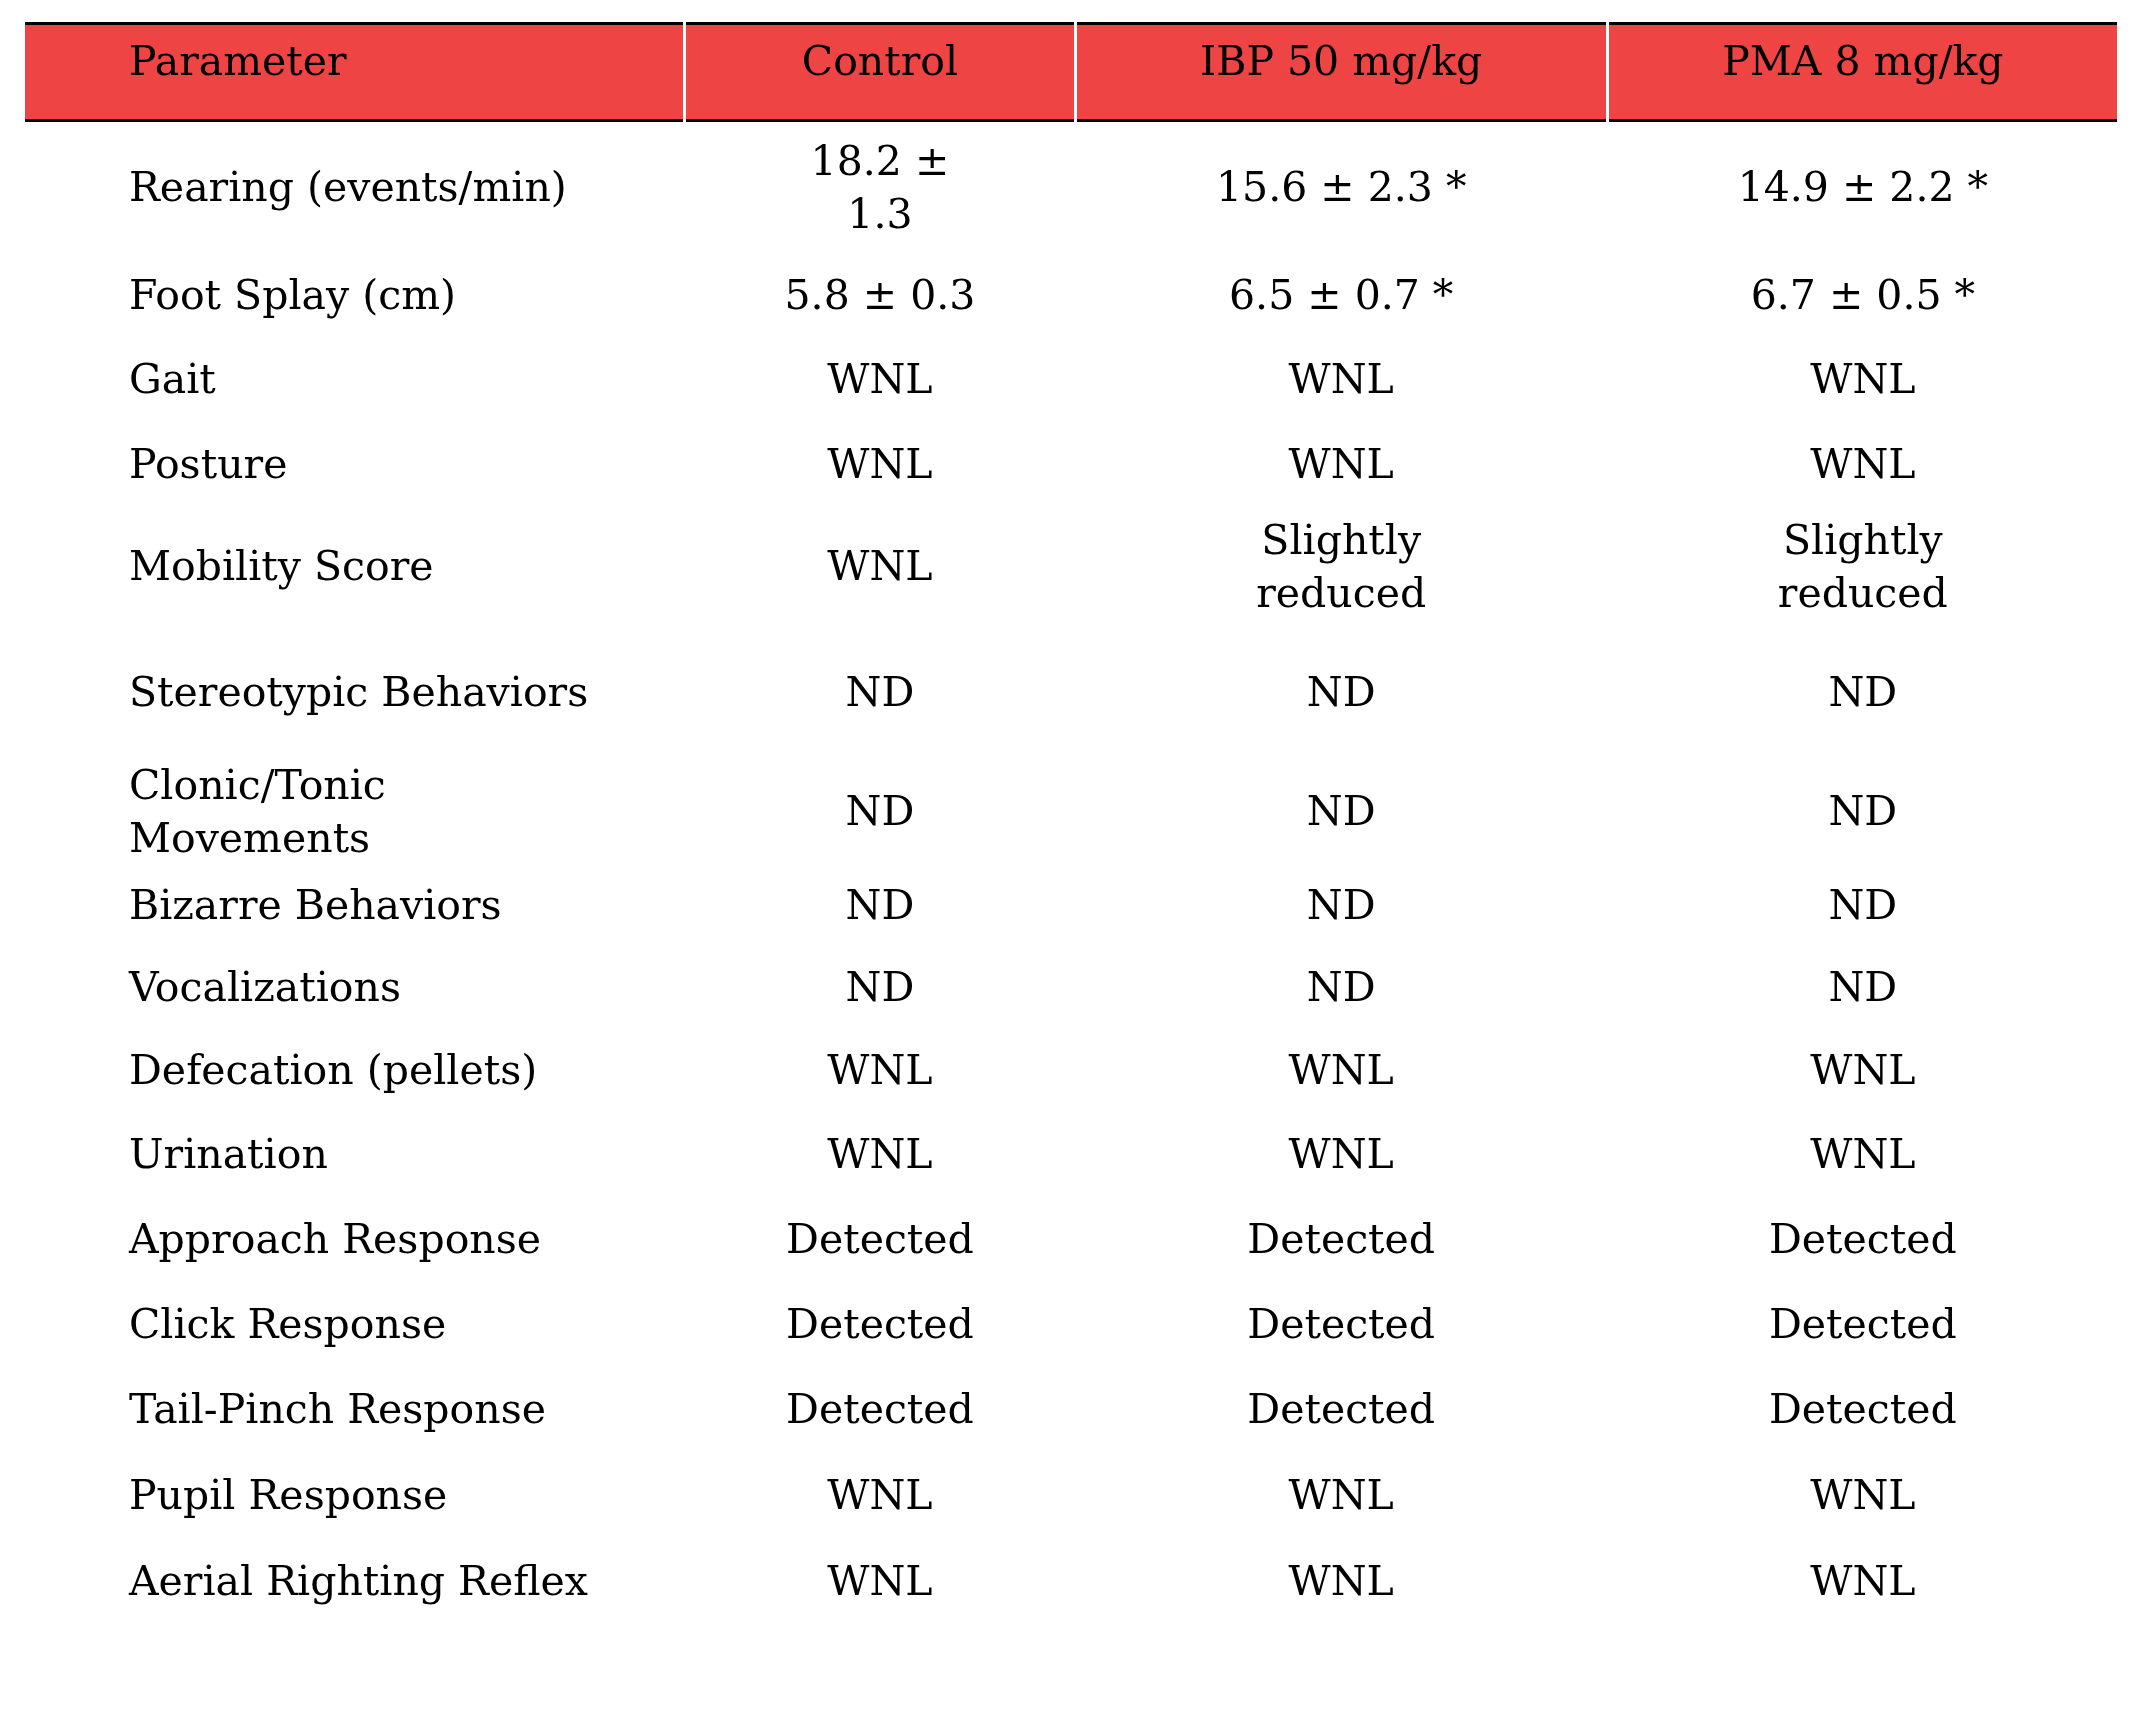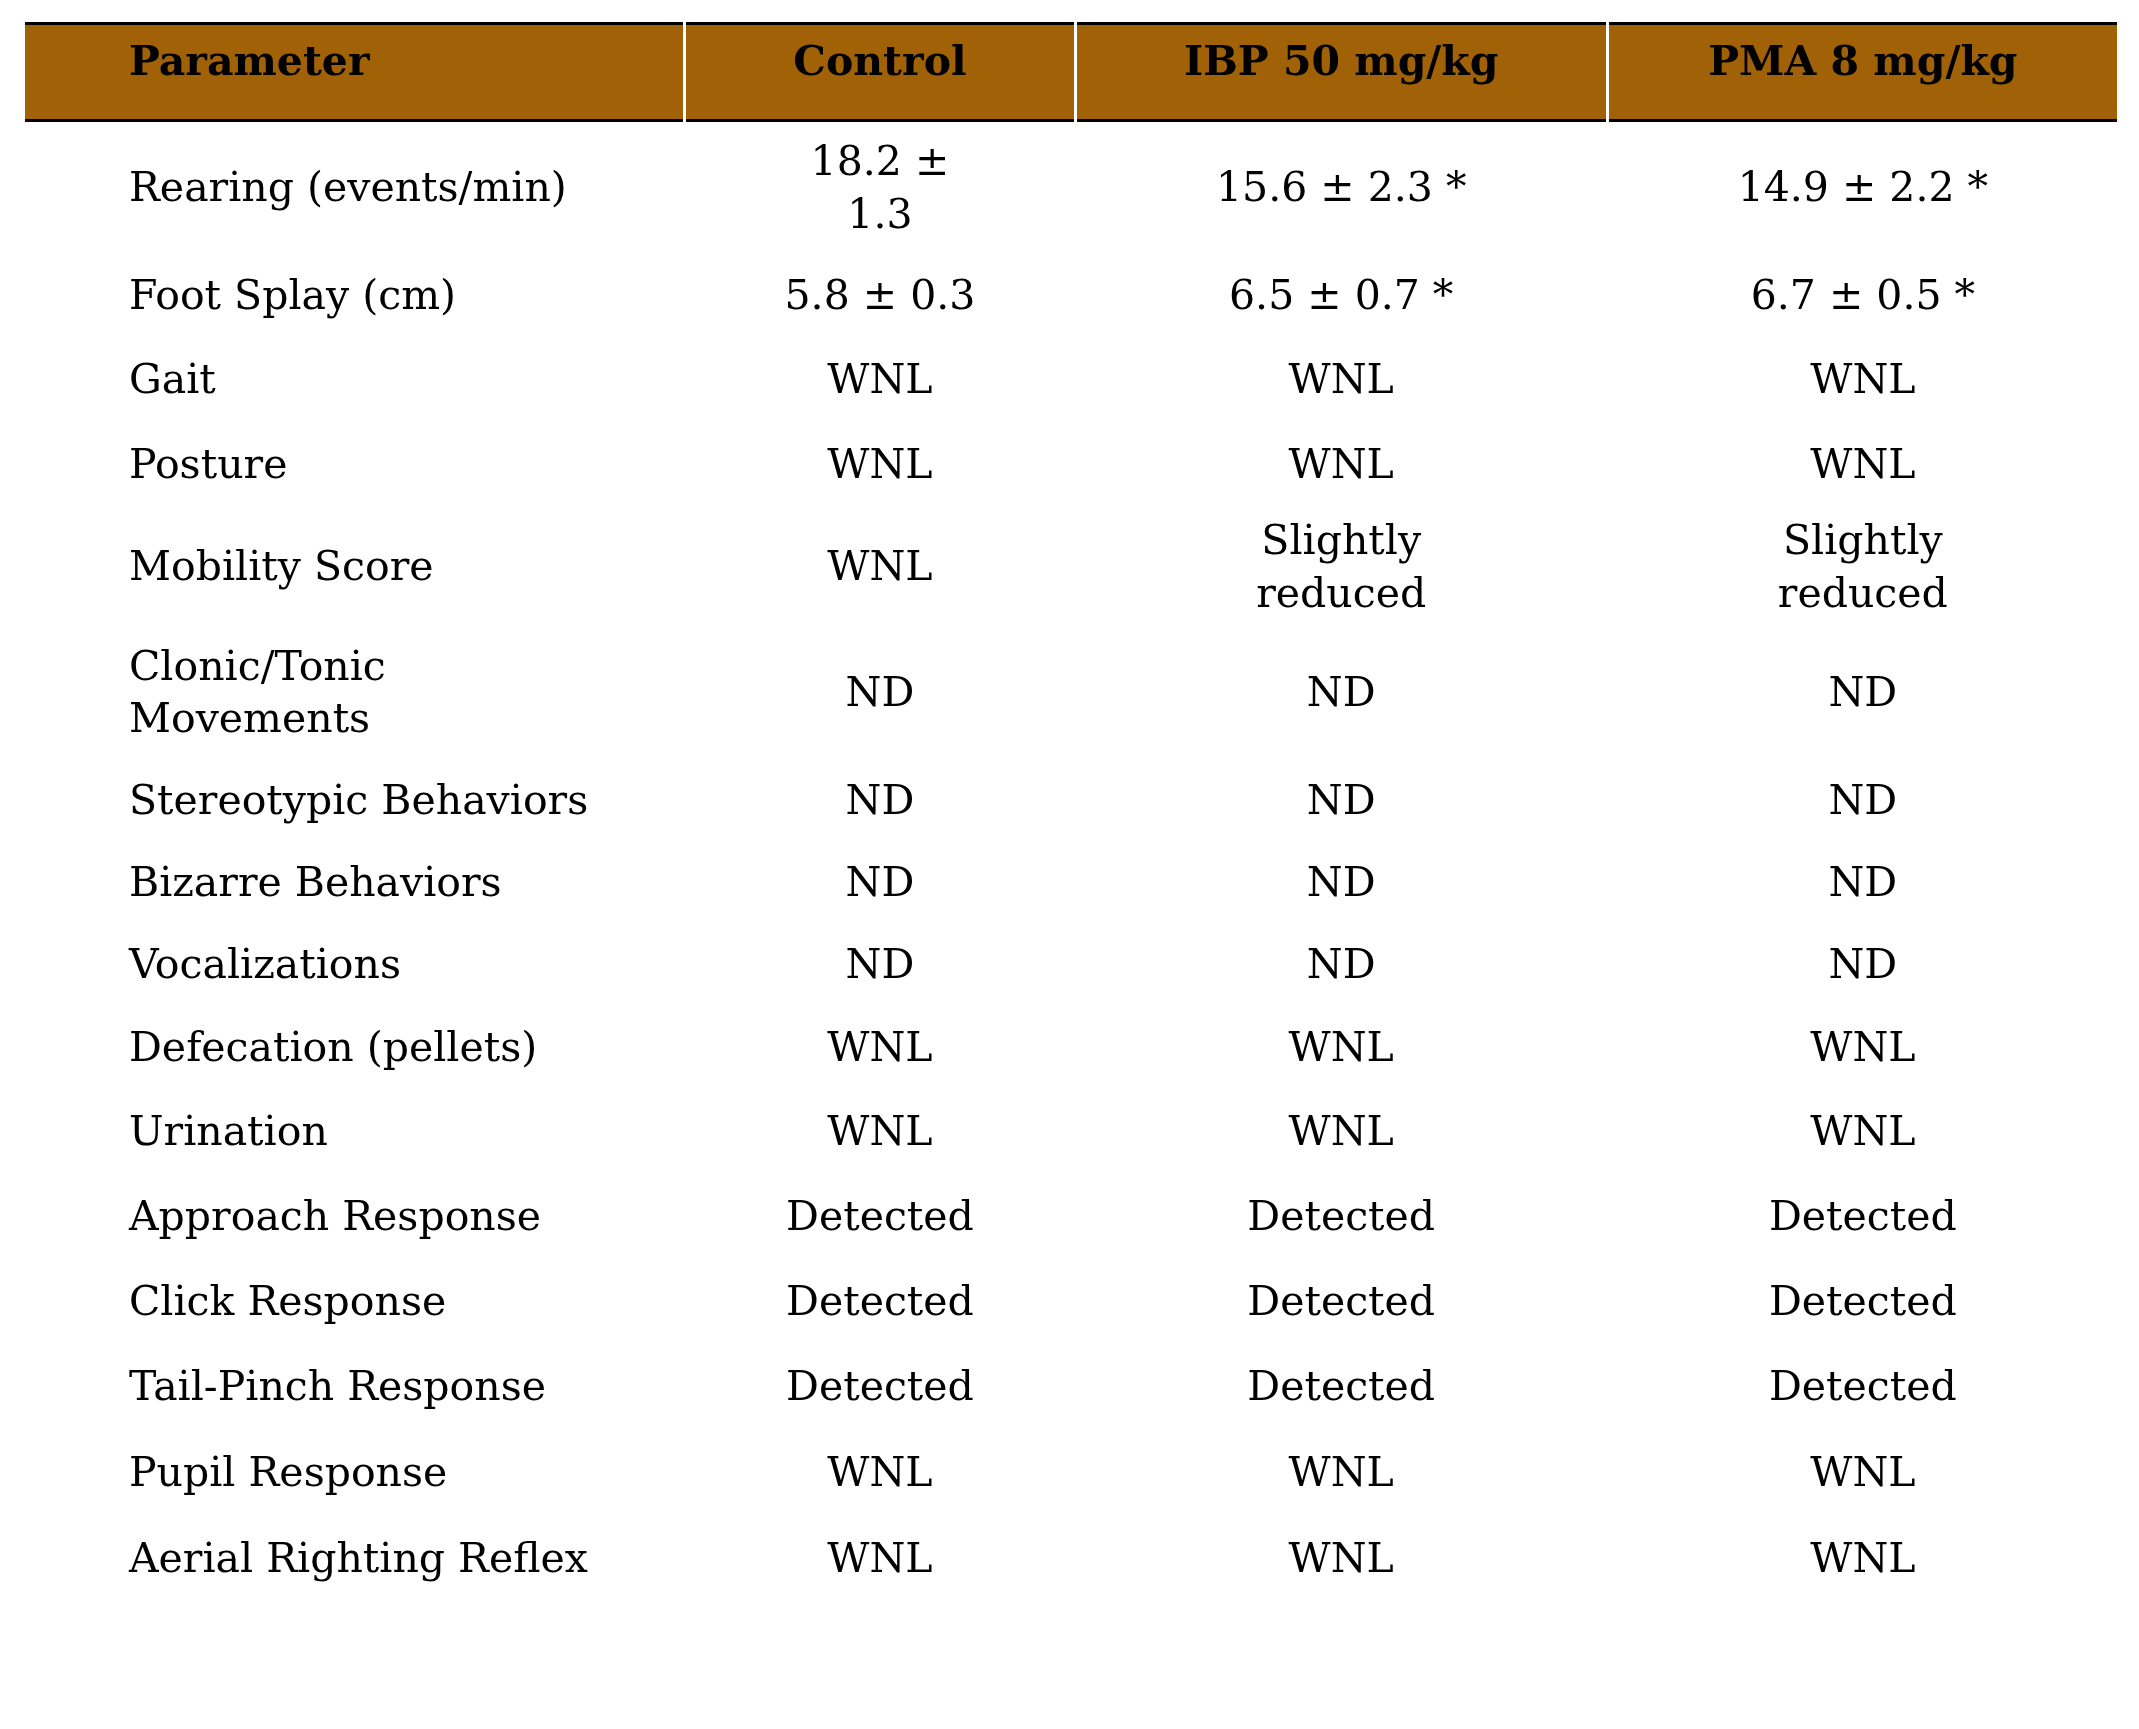--- a/index.html
+++ b/index.html
@@ -22,27 +22,27 @@
     table-layout: fixed;
     font-size: 41px;
     line-height: 1.28;
   }
   col.c-param   { width: 31.6%; }
   col.c-control { width: 18.6%; }
   col.c-ibp     { width: 25.4%; }
   col.c-pma     { width: 24.4%; }
 
   th {
-    background: #a16207;
+    background: #ef4444;
     border-top: 3.3px solid #000000;
     border-bottom: 3.3px solid #000000;
     height: 84px;
     vertical-align: top;
     padding: 9.8px 0 0 0;
-    font-weight: bold;
+    font-weight: normal;
     text-align: center;
     white-space: nowrap;
     margin-top: 9px;
   }
   th.h-param { text-align: left; padding-left: 104px; }
 
   td {
     vertical-align: middle;
     text-align: center;
     padding: 0;
@@ -120,28 +120,28 @@
       </tr>
       <tr>
         <td class="c1">Mobility Score</td>
         <td class="c2">WNL</td>
         <td>Slightly
 reduced</td>
         <td>Slightly
 reduced</td>
       </tr>
       <tr>
+        <td class="c1">Stereotypic Behaviors</td>
+        <td class="c2">ND</td>
+        <td>ND</td>
+        <td>ND</td>
+      </tr>
+      <tr>
         <td class="c1">Clonic/Tonic
 Movements</td>
-        <td class="c2">ND</td>
-        <td>ND</td>
-        <td>ND</td>
-      </tr>
-      <tr>
-        <td class="c1">Stereotypic Behaviors</td>
         <td class="c2">ND</td>
         <td>ND</td>
         <td>ND</td>
       </tr>
       <tr>
         <td class="c1">Bizarre Behaviors</td>
         <td class="c2">ND</td>
         <td>ND</td>
         <td>ND</td>
       </tr>

